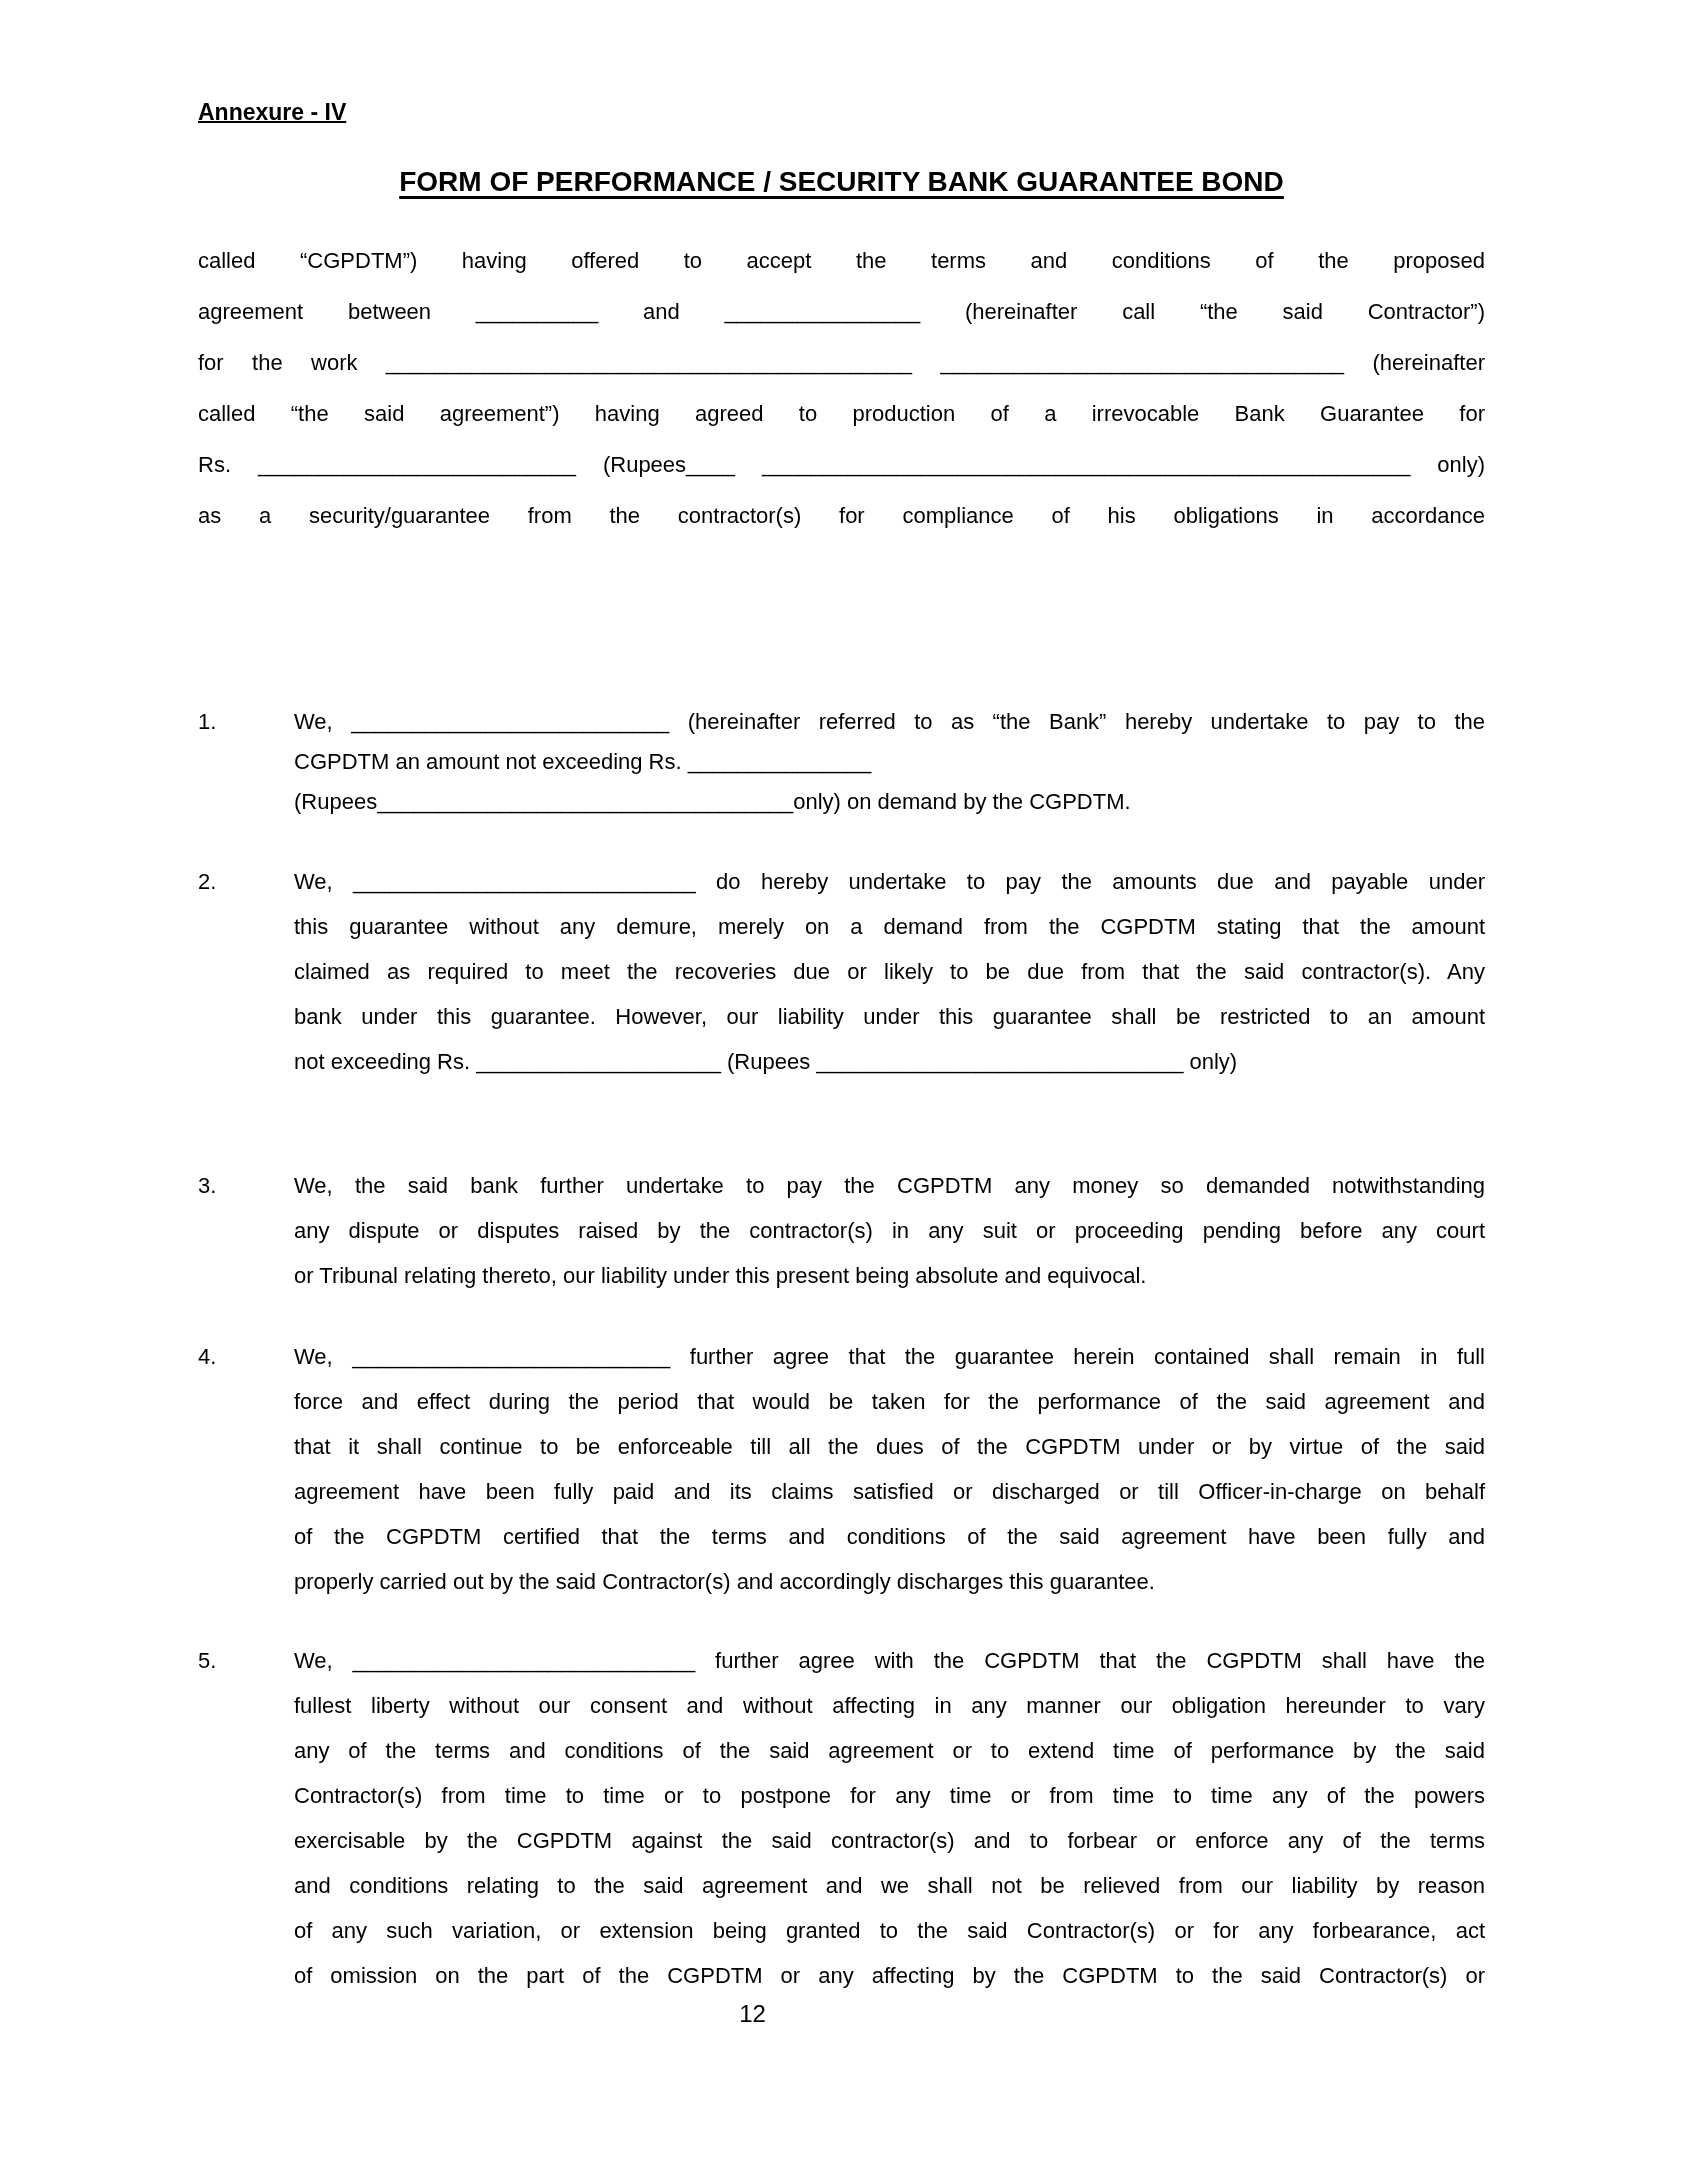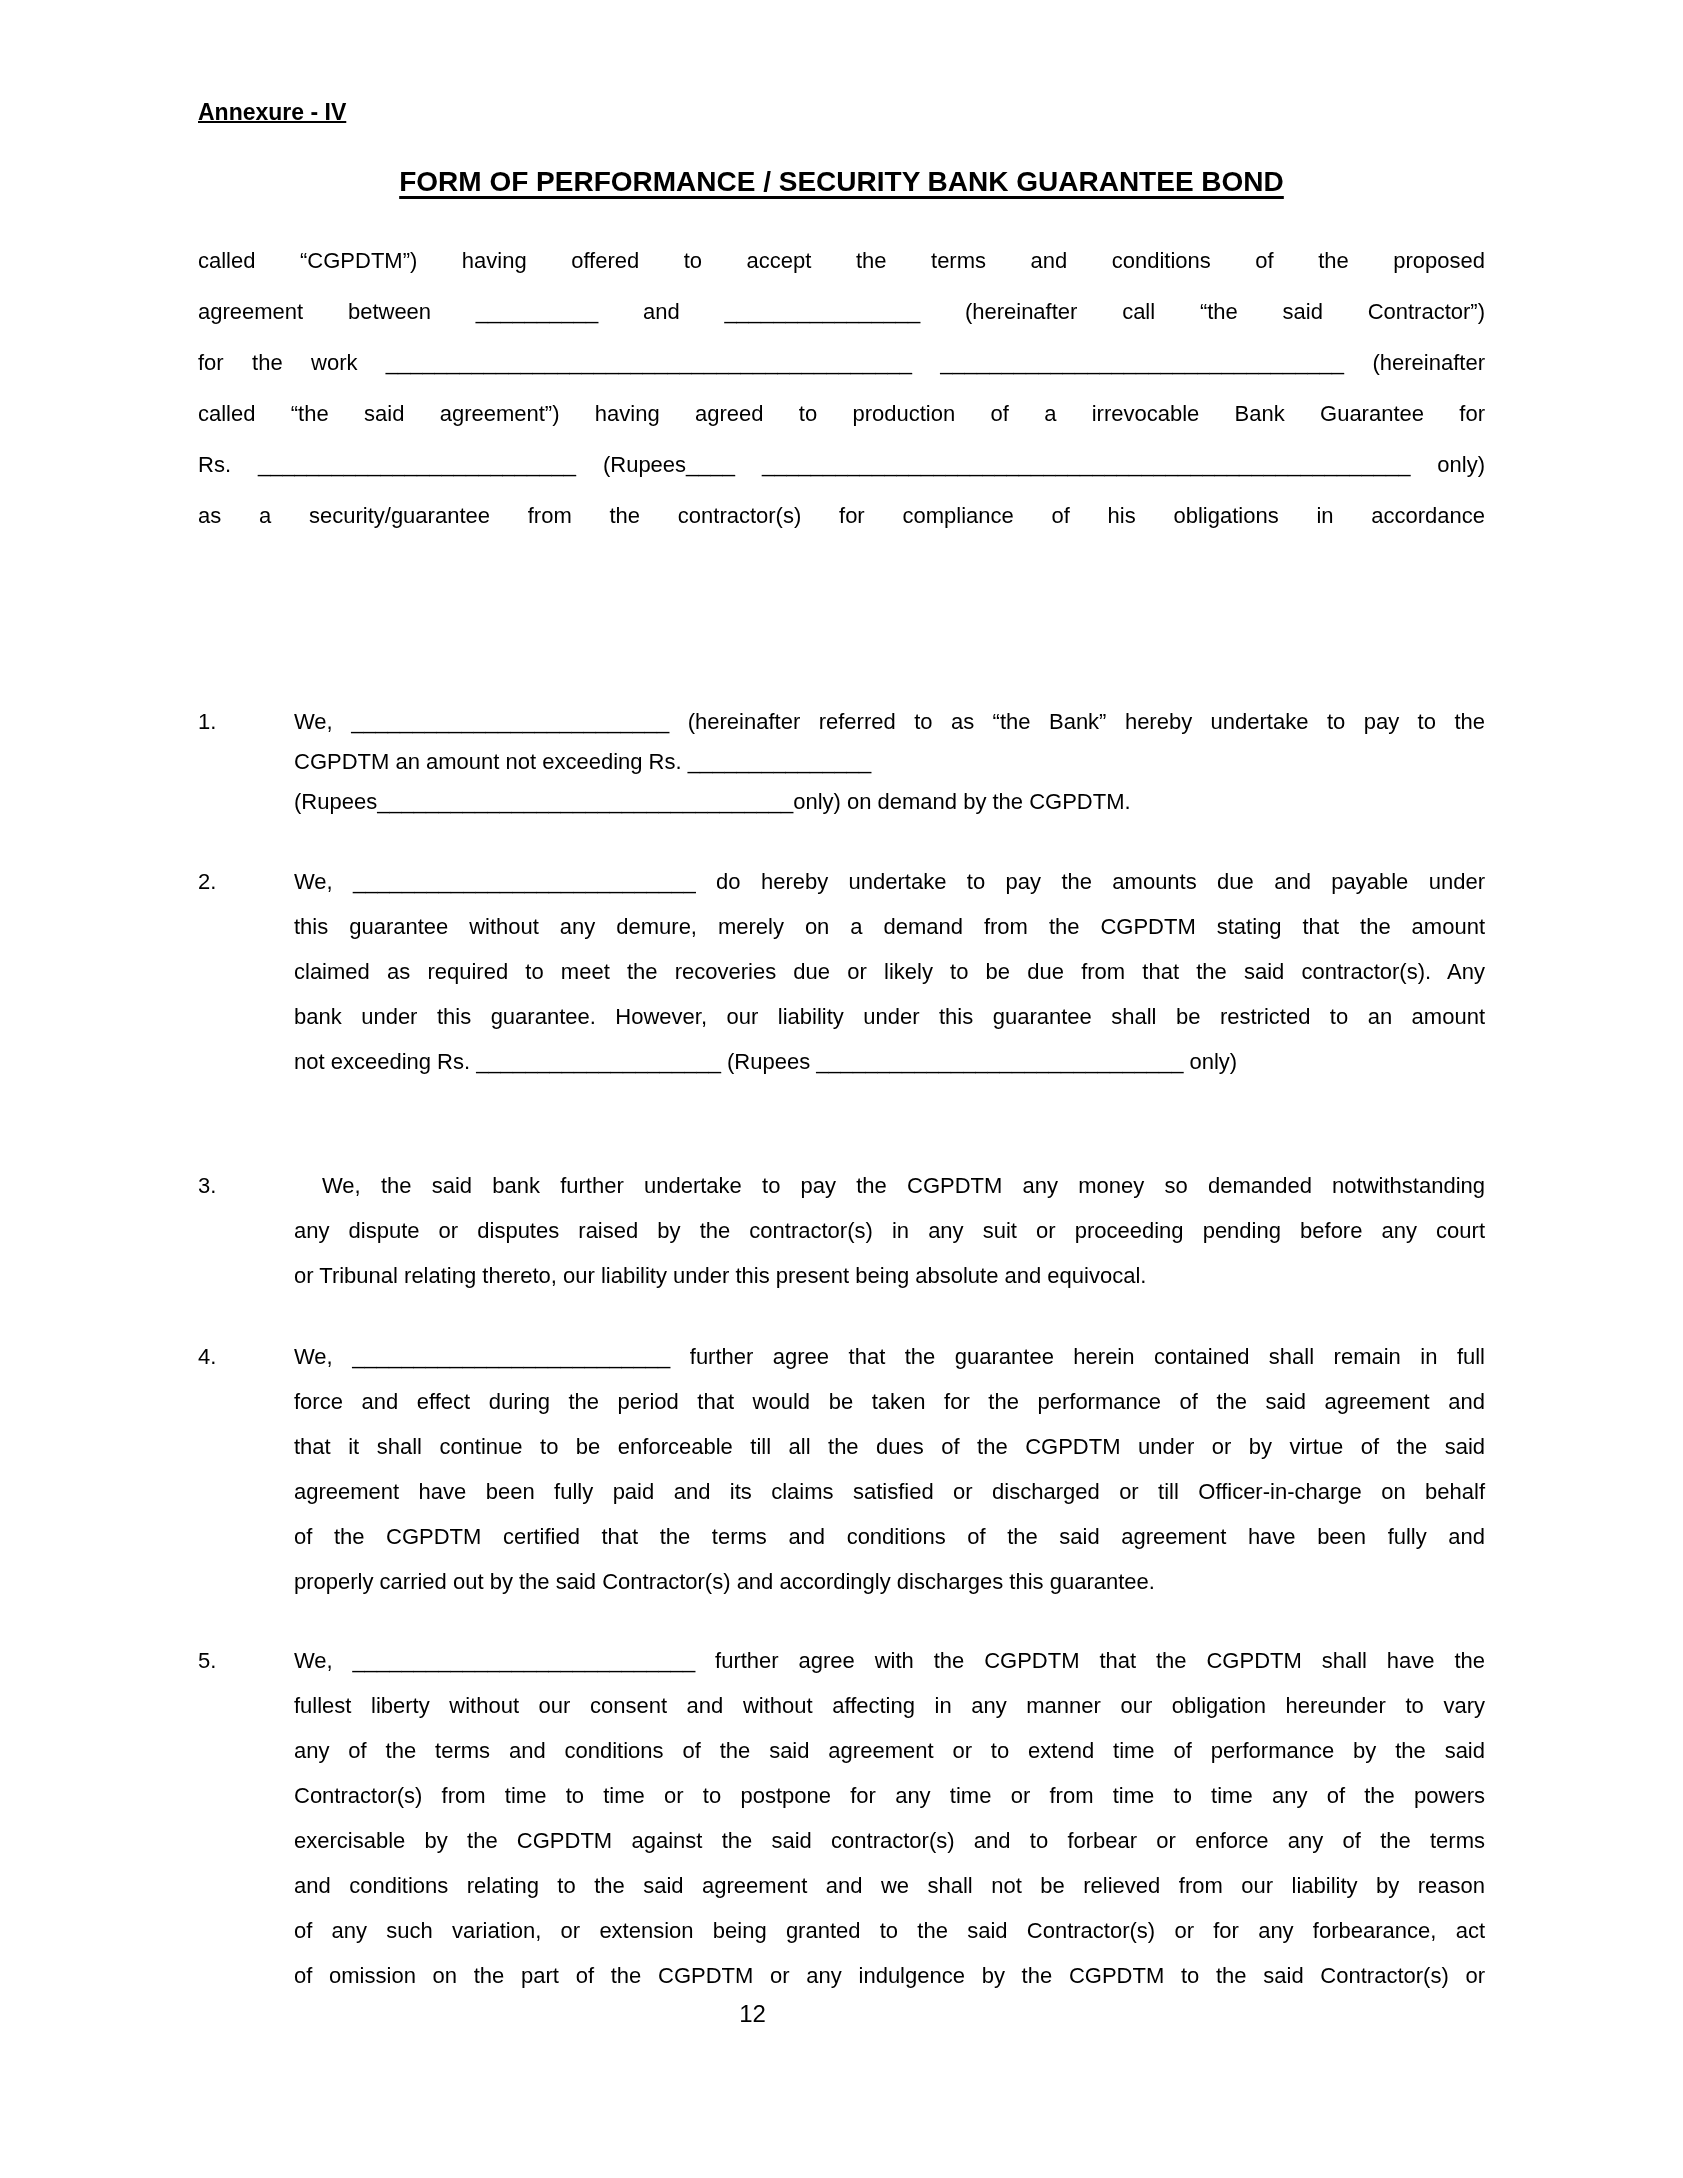--- a/index.html
+++ b/index.html
@@ -91,21 +91,21 @@
       <div class="line" style="line-height: 45px;">this guarantee without any demure, merely on a demand from the CGPDTM stating that the amount</div>
       <div class="line" style="line-height: 45px;">claimed as required to meet the recoveries due or likely to be due from that the said contractor(s). Any</div>
       <div class="line" style="line-height: 45px;">bank under this guarantee. However, our liability under this guarantee shall be restricted to an amount</div>
       <div class="line no-just" style="line-height: 45px;">not exceeding Rs. ____________________ (Rupees ______________________________ only)</div>
     </div>
 </div>
 
 <div class="item abs" style="top:1163px;">
   <span class="num" style="line-height:45px;">3.</span>
   <div class="lines">
-      <div class="line" style="line-height: 45px; margin-left: 28px;">We, the said bank further undertake to pay the CGPDTM any money so demanded notwithstanding</div>
+      <div class="line" style="line-height: 45px;">We, the said bank further undertake to pay the CGPDTM any money so demanded notwithstanding</div>
       <div class="line" style="line-height: 45px;">any dispute or disputes raised by the contractor(s) in any suit or proceeding pending before any court</div>
       <div class="line no-just" style="line-height: 45px;">or Tribunal relating thereto, our liability under this present being absolute and equivocal.</div>
     </div>
 </div>
 
 <div class="item abs" style="top:1334px;">
   <span class="num" style="line-height:45px;">4.</span>
   <div class="lines">
       <div class="line" style="line-height: 45px;">We, __________________________ further agree that the guarantee herein contained shall remain in full</div>
       <div class="line" style="line-height: 45px;">force and effect during the period that would be taken for the performance of the said agreement and</div>
@@ -119,18 +119,18 @@
 <div class="item abs" style="top:1638px;">
   <span class="num" style="line-height:45px;">5.</span>
   <div class="lines">
       <div class="line" style="line-height: 45px;">We, ____________________________ further agree with the CGPDTM that the CGPDTM shall have the</div>
       <div class="line" style="line-height: 45px;">fullest liberty without our consent and without affecting in any manner our obligation hereunder to vary</div>
       <div class="line" style="line-height: 45px;">any of the terms and conditions of the said agreement or to extend time of performance by the said</div>
       <div class="line" style="line-height: 45px;">Contractor(s) from time to time or to postpone for any time or from time to time any of the powers</div>
       <div class="line" style="line-height: 45px;">exercisable by the CGPDTM against the said contractor(s) and to forbear or enforce any of the terms</div>
       <div class="line" style="line-height: 45px;">and conditions relating to the said agreement and we shall not be relieved from our liability by reason</div>
       <div class="line" style="line-height: 45px;">of any such variation, or extension being granted to the said Contractor(s) or for any forbearance, act</div>
-      <div class="line" style="line-height: 45px;">of omission on the part of the CGPDTM or any indulgence by the CGPDTM to the said Contractor(s) or</div>
+      <div class="line" style="line-height: 45px;">of omission on the part of the CGPDTM or any affecting by the CGPDTM to the said Contractor(s) or</div>
     </div>
 </div>
 
 <div id="page-num" class="abs">12</div>
 
 
 </body></html>

